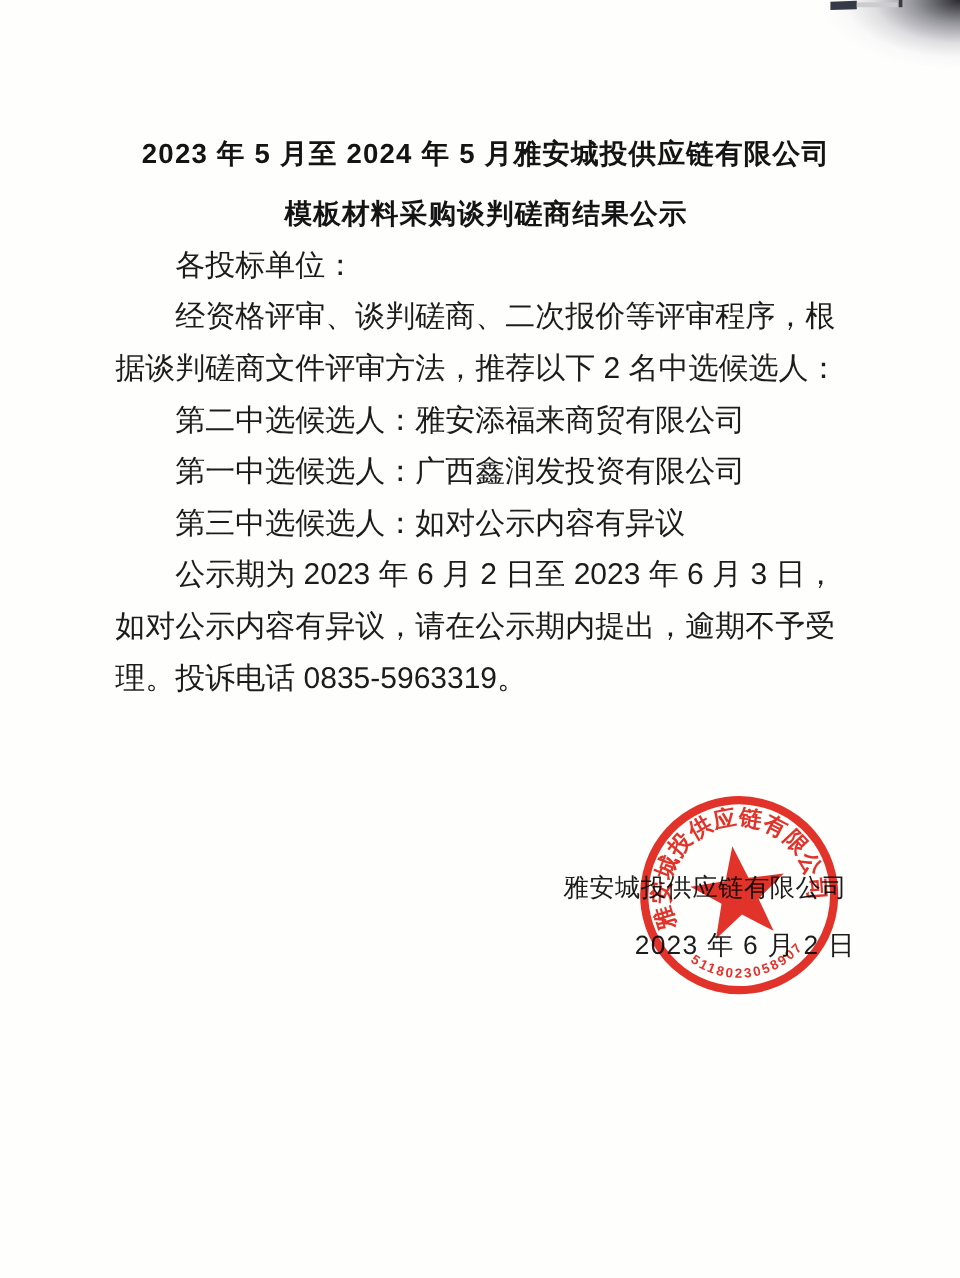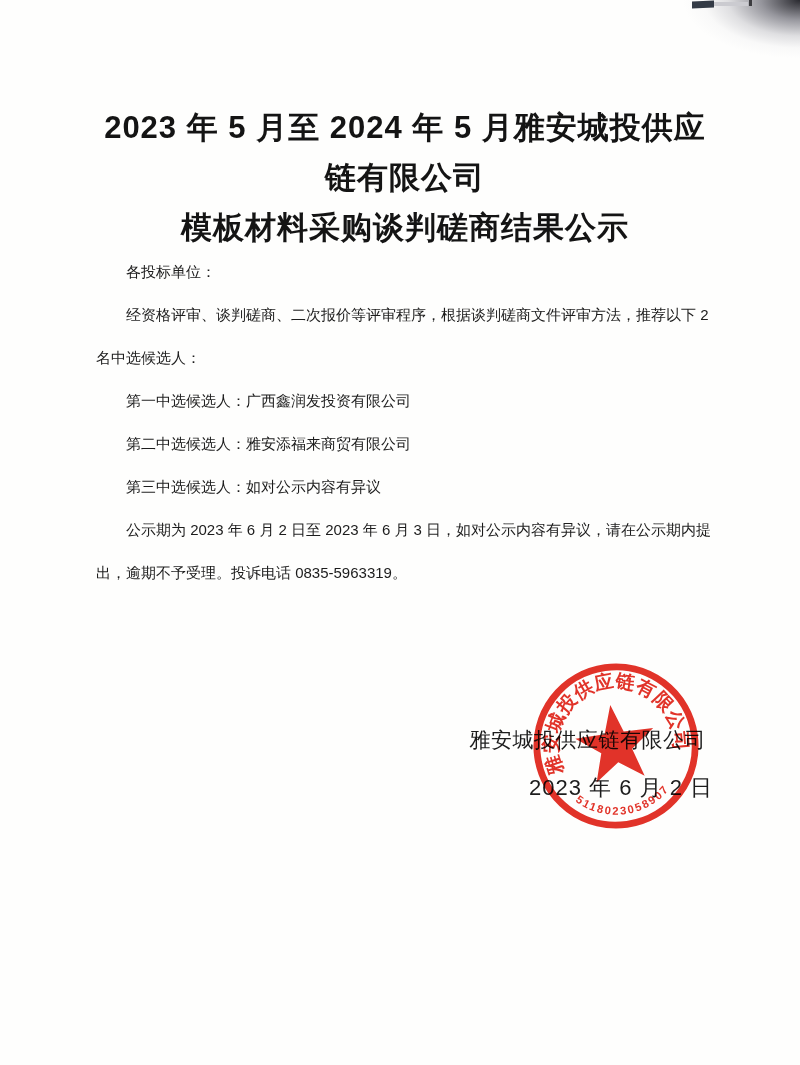--- a/index.html
+++ b/index.html
@@ -45,30 +45,30 @@
     background: #3c3c40;
   }
 
   
   .content {
     position: absolute;
     left: 96px; top: 103px;
     width: 618px;
   }
   .doc-title {
-    font-size: 31px;
+    font-size: 23px;
     font-weight: bold;
     line-height: 50px;
     text-align: center;
     color: #141414;
     letter-spacing: 1px;
   }
   .doc-body {
     margin-top: -3px;
-    font-size: 15px;
+    font-size: 25px;
     line-height: 43px;
     color: #1c1c1c;
   }
   .doc-body p { margin: 0; text-indent: 2em; }
   .salutation { text-indent: 0; }
   .candidate-line { text-indent: 2em; }
 
   .sig-company {
     position: absolute;
     top: 726px; right: 94px;
@@ -108,22 +108,22 @@
   <div class="scan-bar-light"></div>
   <div class="scan-tick"></div>
 
   <div class="content">
     <div class="doc-title">2023 年 5 月至 2024 年 5 月雅安城投供应链有限公司</div>
     <div class="doc-title">模板材料采购谈判磋商结果公示</div>
 
     <div class="doc-body">
       <p class="salutation">各投标单位：</p>
       <p>经资格评审、谈判磋商、二次报价等评审程序，根据谈判磋商文件评审方法，推荐以下 2 名中选候选人：</p>
+      <p class="candidate-line">第二中选候选人：雅安添福来商贸有限公司</p>
       <p class="candidate-line">第一中选候选人：广西鑫润发投资有限公司</p>
-      <p class="candidate-line">第二中选候选人：雅安添福来商贸有限公司</p>
       <p class="candidate-line">第三中选候选人：如对公示内容有异议</p>
       <p>公示期为 2023 年 6 月 2 日至 2023 年 6 月 3 日，如对公示内容有异议，请在公示期内提出，逾期不予受理。投诉电话 0835-5963319。</p>
     </div>
   </div>
 
   <div class="sig-company">雅安城投供应链有限公司</div>
   <div class="sig-date">2023 年 6 月 2 日</div>
 
   <svg class="seal" viewBox="0 0 200 200">
     <circle cx="100" cy="100" r="92" fill="none" stroke-width="8" stroke="#e02318"></circle>

